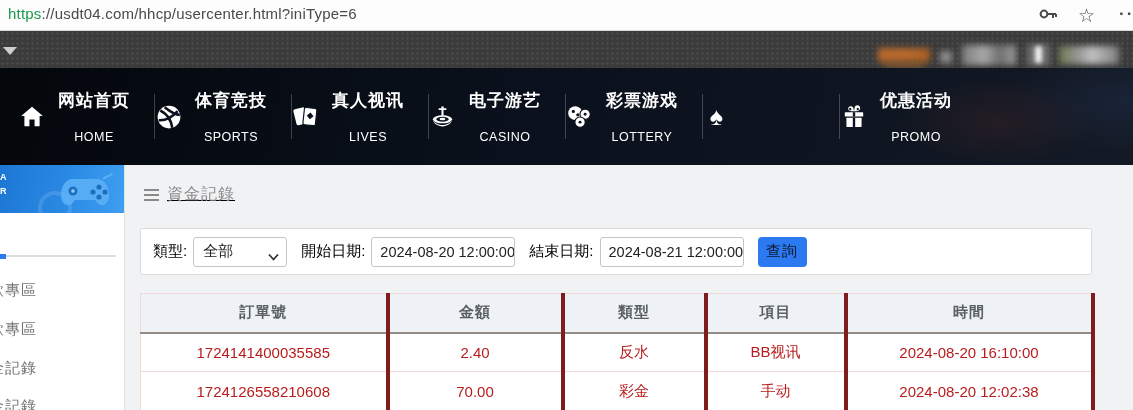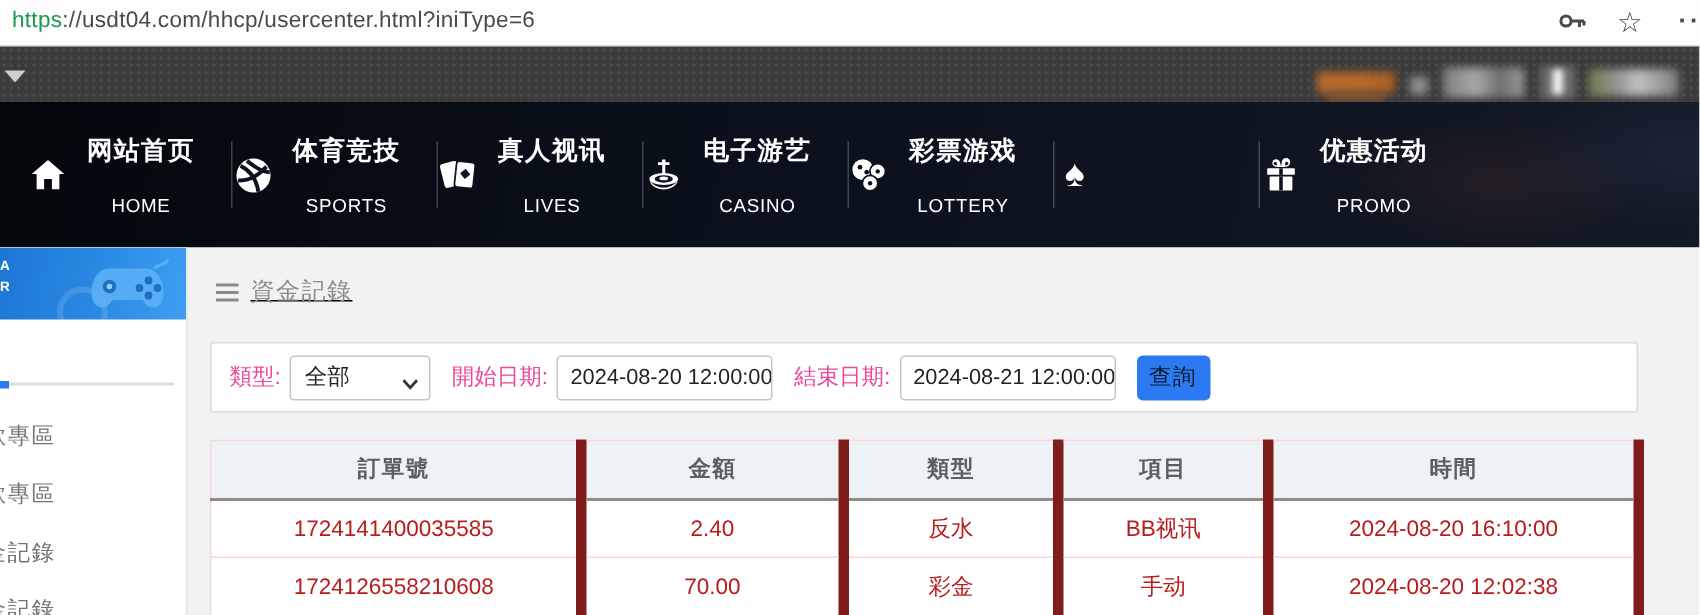--- a/index.html
+++ b/index.html
@@ -60,32 +60,32 @@
   .si-0 { top:116px; } .si-1 { top:155px; } .si-2 { top:194px; } .si-3 { top:232px; }
 
   
   .crumb { position:absolute; left:144px; top:19px; display:flex; align-items:center; gap:8px;text-decoration:underline; }
   .hamburger { width:15px; height:12px; display:flex; flex-direction:column; justify-content:space-between; cursor:pointer; }
   .hamburger i { display:block; height:2px; background:#8a8a8a; }
   .page-title { font-size:16px; color:#8a8a8a; letter-spacing:1px; }
 
   
   .filter-card { position:absolute; left:140px; top:63px; width:952px; height:47px; background:#fff; border:1px solid #dcdcdc; border-radius:2px; display:flex; align-items:center; padding-left:12px; }
-  .f-label { font-size:15px; color:#ec4899; white-space:nowrap; }
+  .f-label { font-size:15px; color:#000000; white-space:nowrap; }
   .f-select { position:relative; margin-left:6px; width:94px; height:30px; border:1px solid #c6c6c6; border-radius:3px; background:#fff; display:flex; align-items:center; padding-left:9px; font-size:15px; color:#222; cursor:pointer; }
   .f-select .chev { position:absolute; right:7px; top:9px; }
   .f-input { margin-left:6px; width:144px; height:30px; border:1px solid #c6c6c6; border-radius:3px; font-size:14.5px; color:#222; padding-left:8px; font-family:"Liberation Sans",sans-serif; background:#fff; }
   .ml14 { margin-left:14px; }
   .search-btn { margin-left:14px; width:49px; height:30px; background:#2b7af2; color:#0f172a; font-size:15px; border:none; border-radius:4px; cursor:pointer; font-family:"Liberation Sans",sans-serif; letter-spacing:1px; }
 
   
   .fund-table { position:absolute; left:140px; top:128px; width:952px; border-collapse:collapse; background:#fff; table-layout:fixed; }
   .fund-table th { height:39px; background:#eef1f5; font-size:15px; font-weight:bold; color:#5a5f66; letter-spacing:1px; border-bottom:2px solid #958c85; }
   .fund-table td { height:39px; font-size:15px; color:#b91c1c; text-align:center; background:#fff; }
-  .fund-table th, .fund-table td { border-left:1px solid #f3d8d8; border-right:7px solid #7f1d1d; }
+  .fund-table th, .fund-table td { border-left:1px solid #f3d8d8; border-right:4px solid #7f1d1d; }
   .fund-table { border:1px solid #f3d8d8; }
   .fund-table tr + tr td { border-top:1px solid #f3d8d8; }
   .c0{width:247px;} .c1{width:175px;} .c2{width:143px;} .c3{width:140px;} .c4{width:247px;}
 </style>
 </head>
 <body>
 
 <div class="stage">
 
   <div class="browser-bar">

